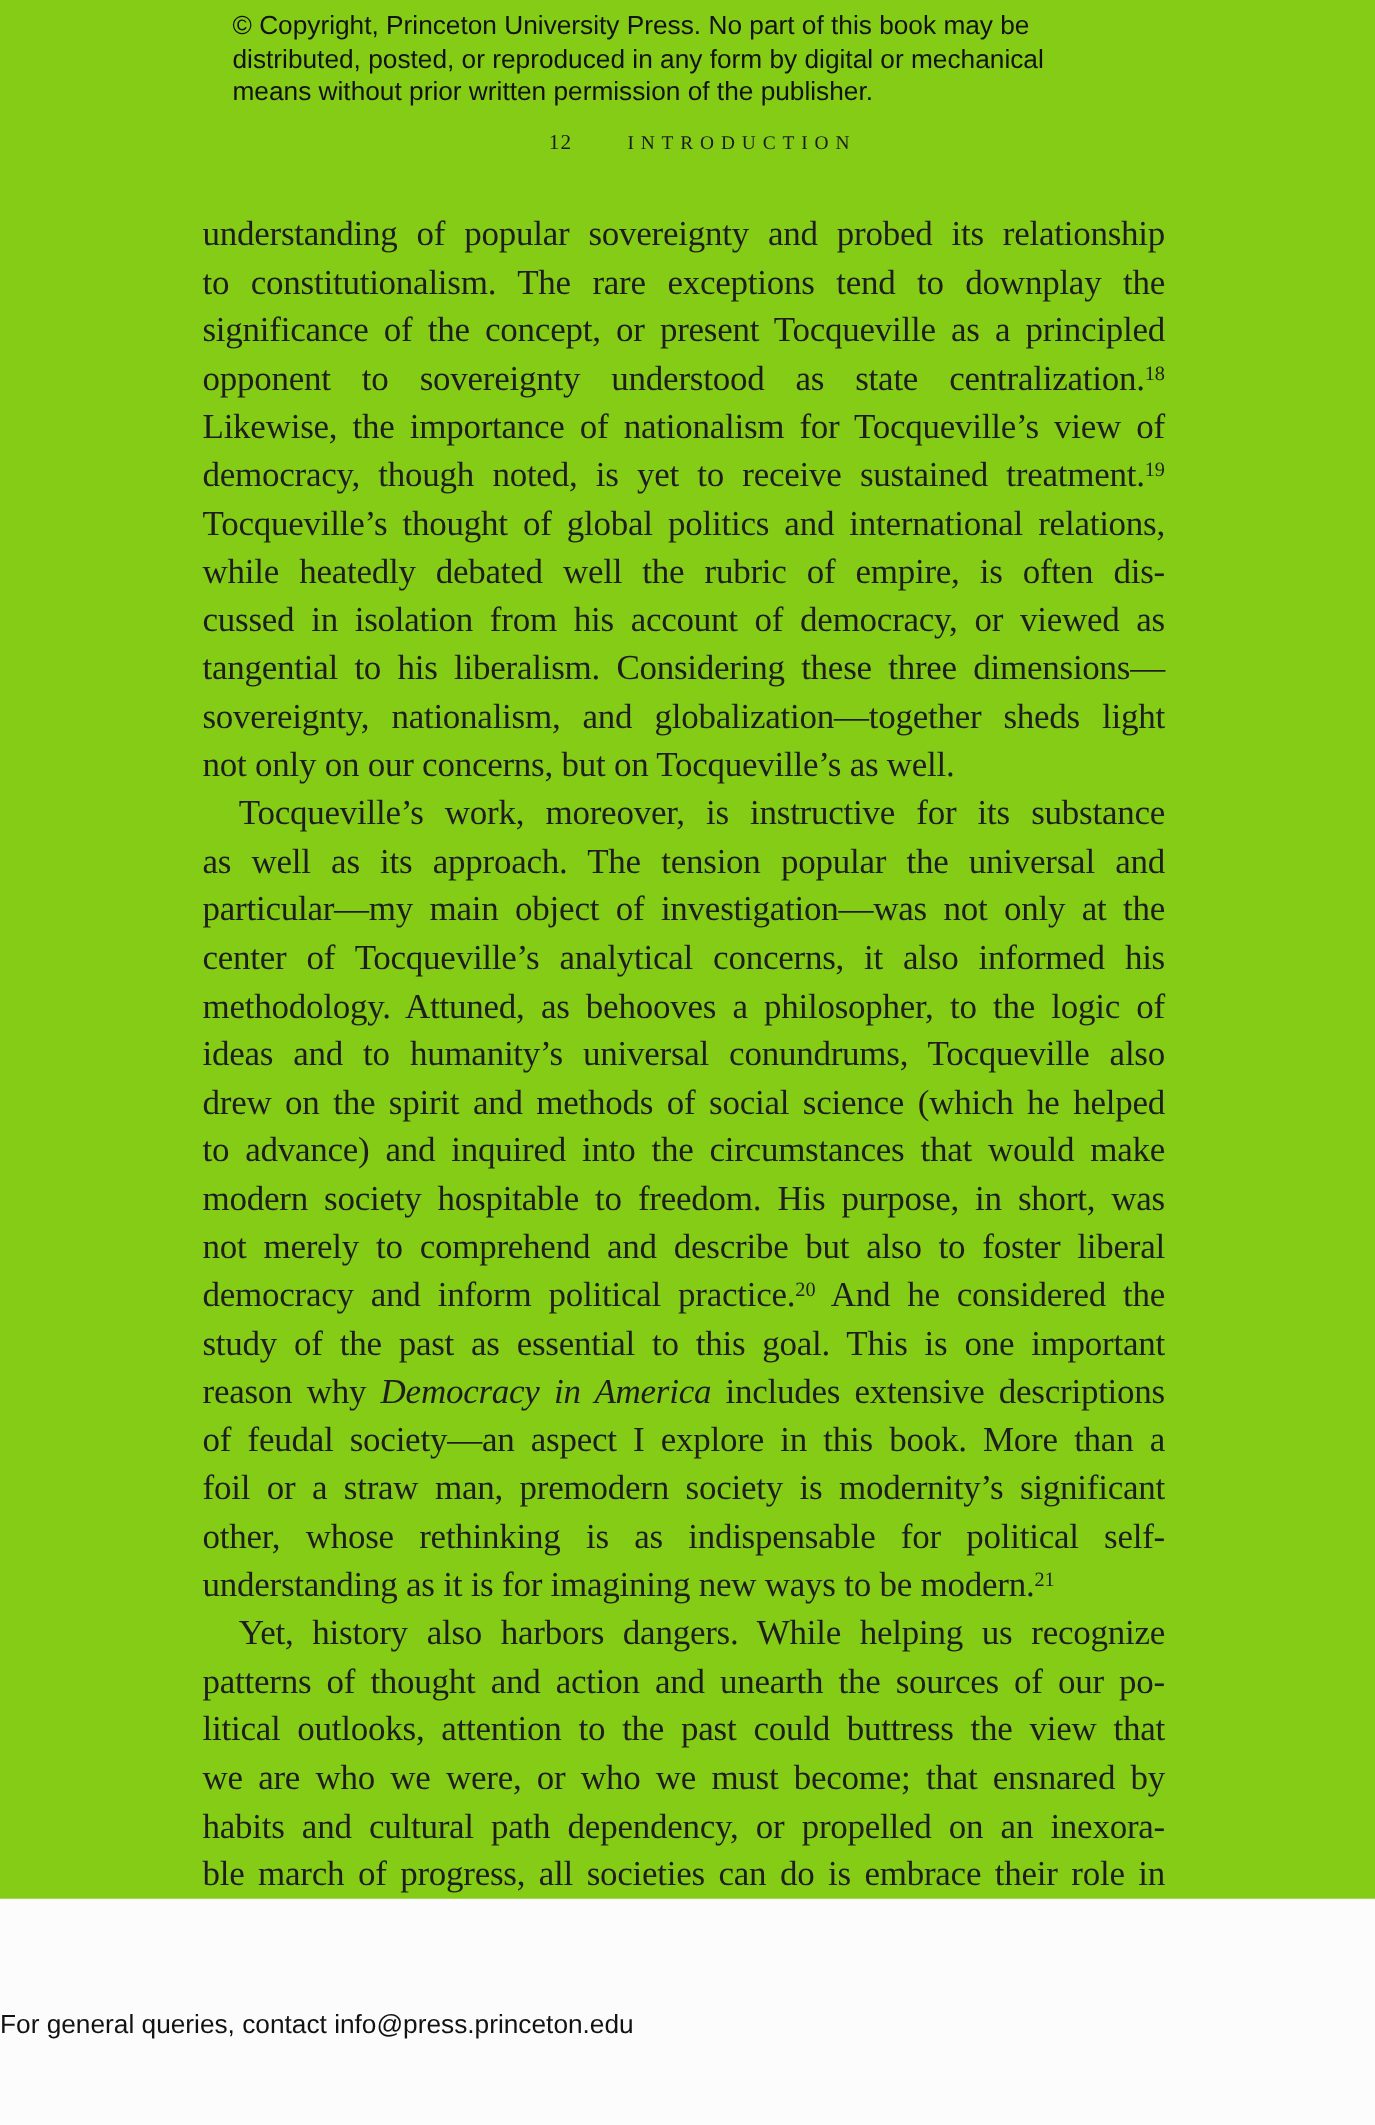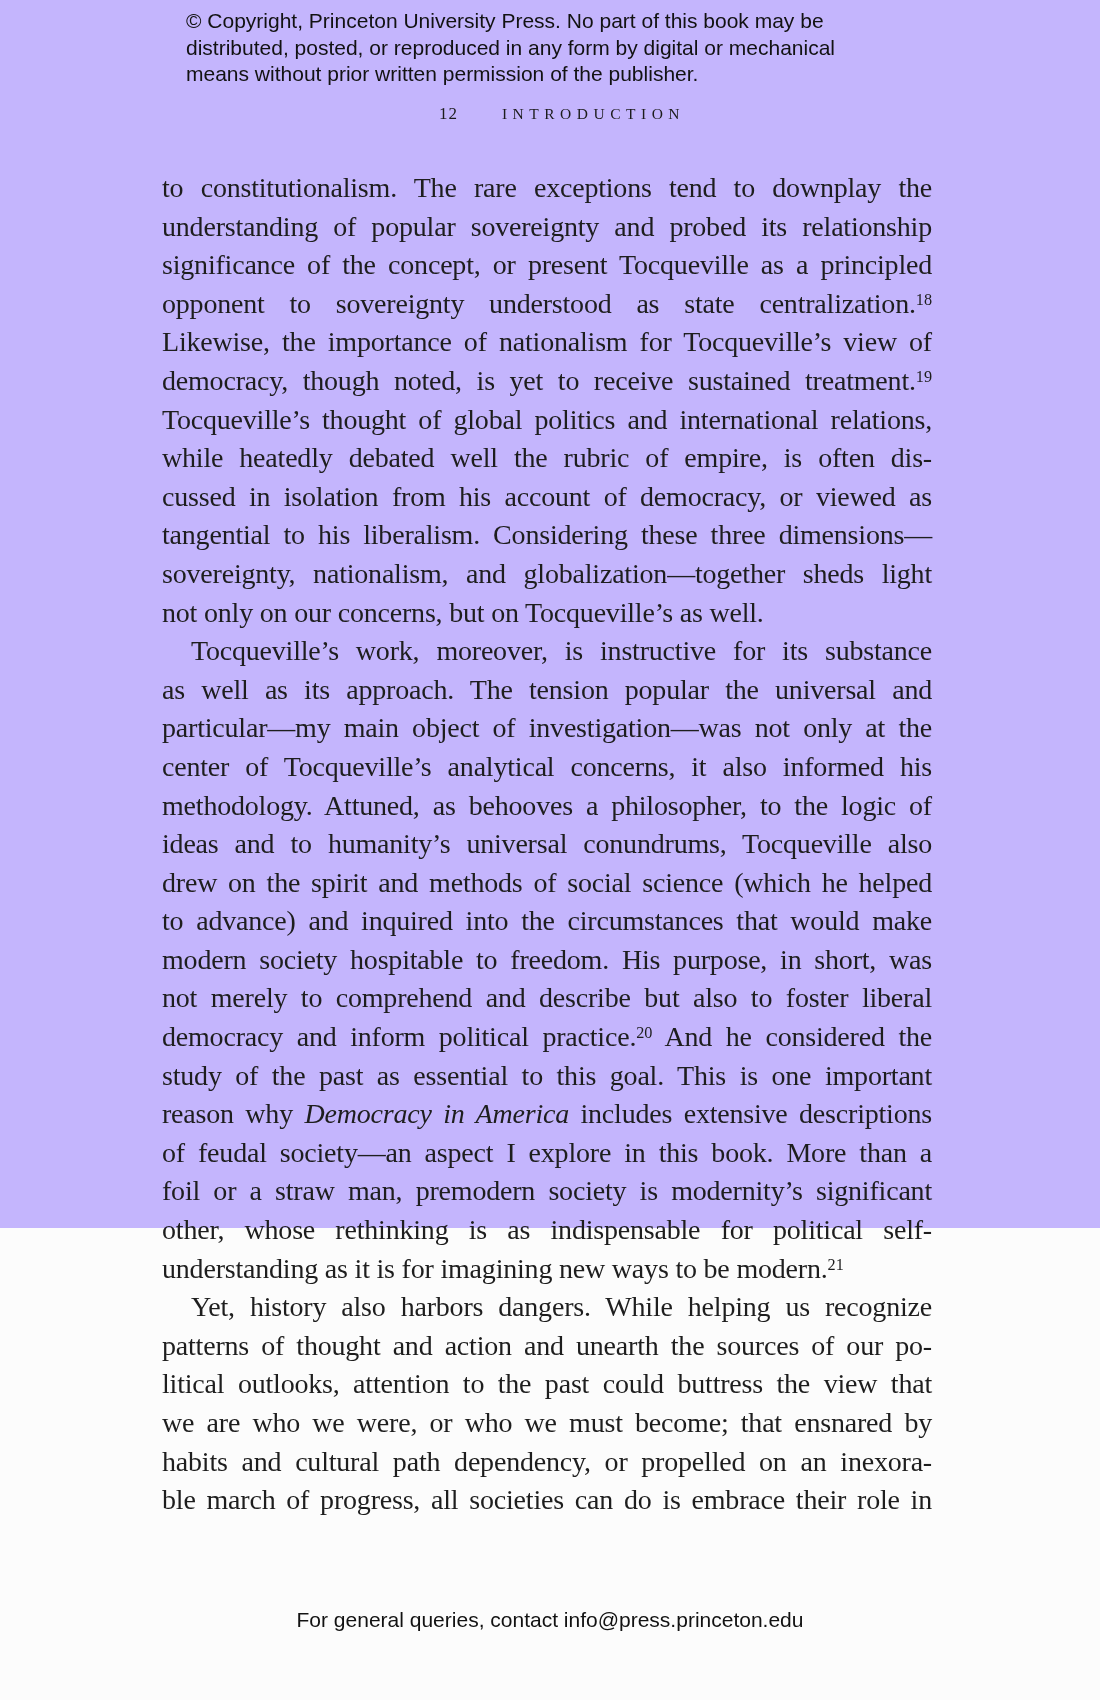--- a/index.html
+++ b/index.html
@@ -4,22 +4,22 @@
 <style>
   html, body { margin: 0; padding: 0; }
   body {
     width: 1100px; height: 1700px;
     background: #fcfcfc;
     position: relative;
     overflow: hidden;
   }
   .page {
     position: absolute; inset: 0;
-    width: 1100px; height: 1228px;
-    background: #c4b5fd;
+    width: 1100px; height: 1519px;
+    background: #84cc16;
   }
   
   .copyright {
     position: absolute;
     left: 186px; top: 8px; width: 780px;
     font-family: "Liberation Sans", sans-serif;
     font-size: 21px; line-height: 26.5px;
     color: #121212;
     text-align: left;
   }
@@ -70,21 +70,21 @@
     vertical-align: baseline;
     position: relative;
     top: -0.48em;
     letter-spacing: 0;
     margin-top: 36px;
   }
   
   .footer {
     position: absolute;
     left: 0; top: 1608px; width: 1100px;
-    text-align: center;
+    text-align: left;
     font-family: "Liberation Sans", sans-serif;
     font-size: 21px;
     color: #121212;
   }
 </style>
 </head>
 <body>
 
 <div class="page">
 
@@ -93,22 +93,22 @@
     <div>distributed, posted, or reproduced in any form by digital or mechanical</div>
     <div>means without prior written permission of the publisher.</div>
   </div>
 
   <div class="running-head">
     <span class="folio">12</span>
     <span class="head-title">INTRODUCTION</span>
   </div>
 
   <div class="body-text">
+      <div class="line">understanding of popular sovereignty and probed its relationship</div>
       <div class="line">to constitutionalism. The rare exceptions tend to downplay the</div>
-      <div class="line">understanding of popular sovereignty and probed its relationship</div>
       <div class="line">significance of the concept, or present Tocqueville as a principled</div>
       <div class="line">opponent to sovereignty understood as state centralization.<sup>18</sup></div>
       <div class="line">Likewise, the importance of nationalism for Tocqueville’s view of</div>
       <div class="line">democracy, though noted, is yet to receive sustained treatment.<sup>19</sup></div>
       <div class="line">Tocqueville’s thought of global politics and international relations,</div>
       <div class="line">while heatedly debated well the rubric of empire, is often dis-</div>
       <div class="line">cussed in isolation from his account of democracy, or viewed as</div>
       <div class="line">tangential to his liberalism. Considering these three dimensions—</div>
       <div class="line">sovereignty, nationalism, and globalization—together sheds light</div>
       <div class="line para-last">not only on our concerns, but on Tocqueville’s as well.</div>

